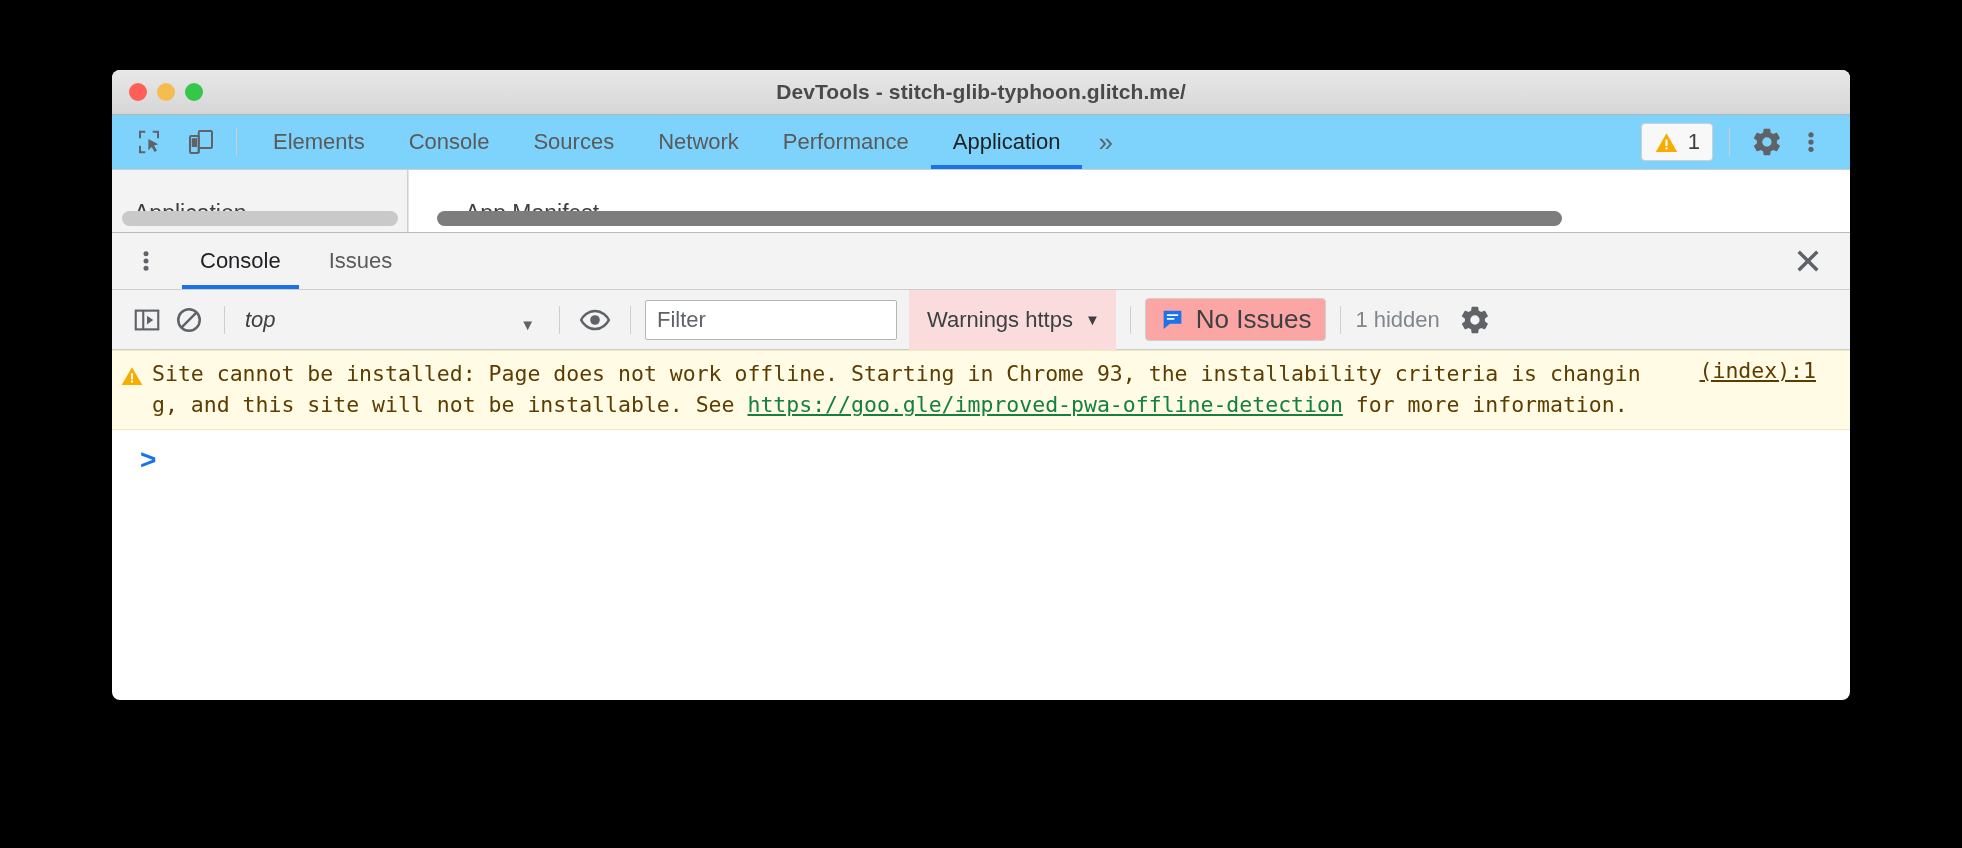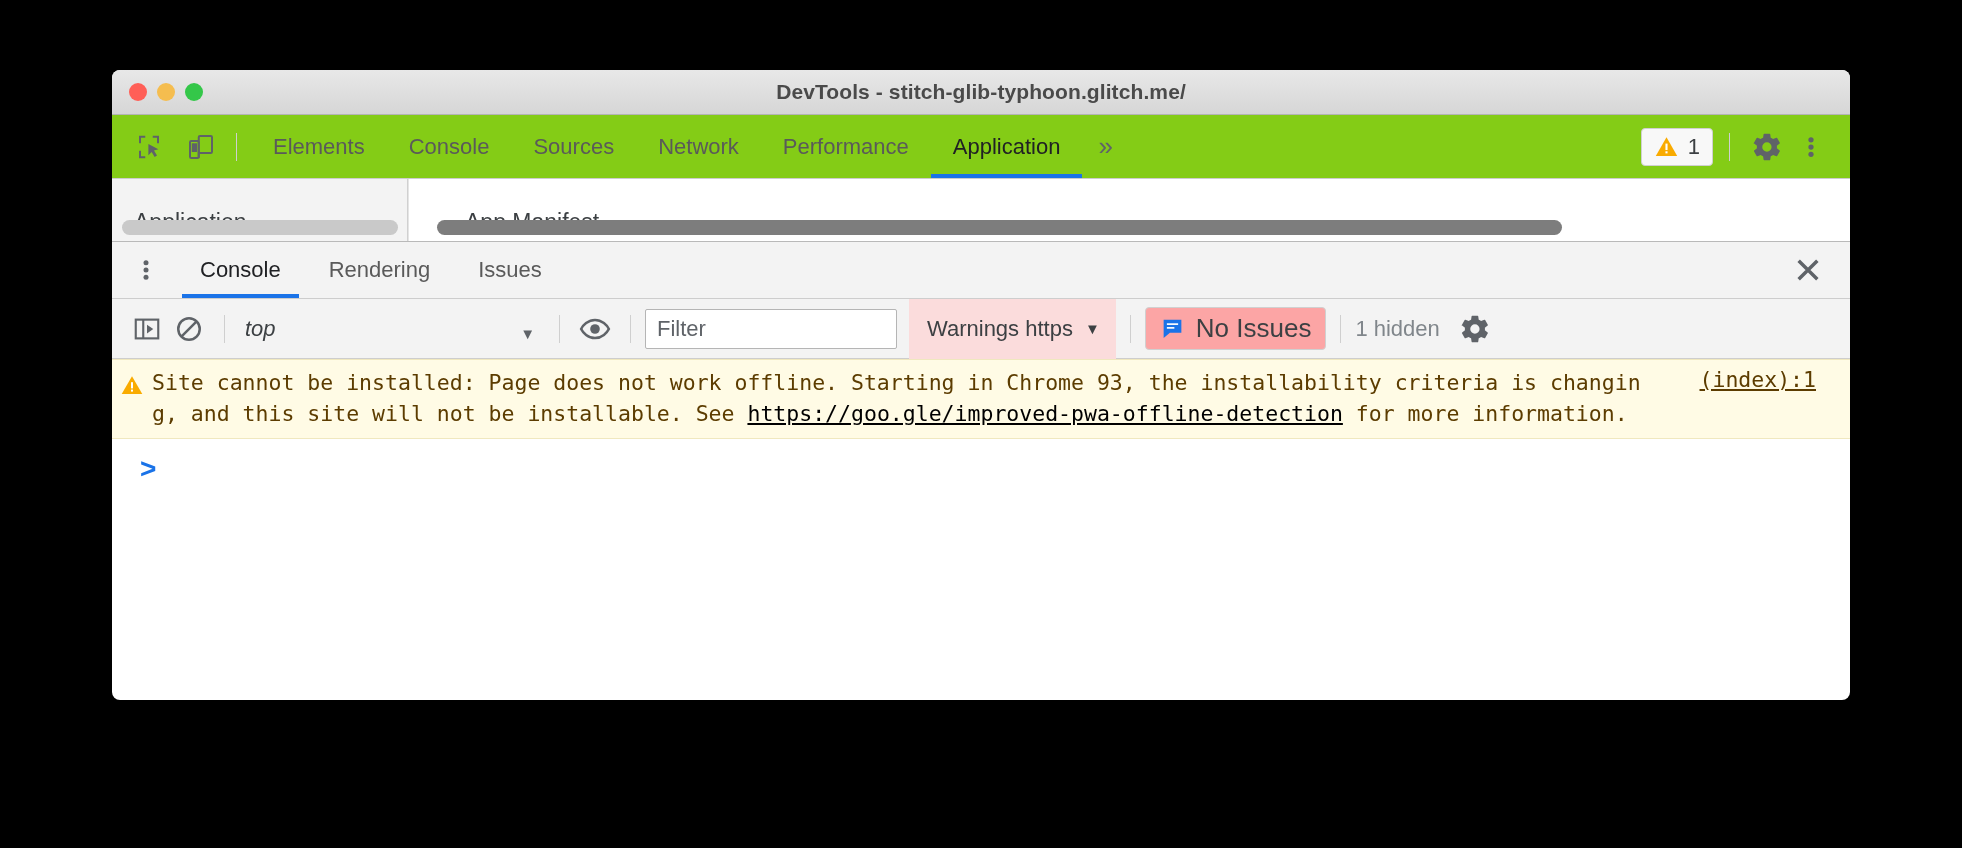--- a/index.html
+++ b/index.html
@@ -38,22 +38,22 @@
   .tl.yellow { background: #f5bd4f; }
   .tl.green  { background: #34c749; }
   .win-title {
     position: absolute; left: 0; right: 0; text-align: center;
     font-size: 21px; color: #4a4a4a; letter-spacing: .1px;
     pointer-events: none;
   }
 
   
   .dt-toolbar {
-    height: 64px;
-    background: #84cc16;
+    height: 55px;
+    background: #7dd3fc;
     border-bottom: 1px solid #cdcdcd;
     display: flex;
     align-items: stretch;
     position: relative;
   }
   .tb-icons { display: flex; align-items: center; padding-left: 16px; gap: 10px; }
   .icon-btn {
     width: 42px; height: 42px;
     display: flex; align-items: center; justify-content: center;
     border-radius: 3px;
@@ -173,21 +173,21 @@
     display: flex; position: relative;
     padding: 7px 0 9px 0;
   }
   .msg-icon { width: 40px; flex: 0 0 40px; display: flex; justify-content: center; padding-top: 6px; }
   .msg-text {
     font-family: "DejaVu Sans Mono", "Liberation Mono", monospace;
     font-size: 21.5px; line-height: 31px;
     color: #5c3c00; width: 1500px;
     white-space: pre-wrap; word-break: break-all;
   }
-  .msg-text a { color: #000000; text-decoration: underline; }
+  .msg-text a { color: #15803d; text-decoration: underline; }
   .msg-source {
     position: absolute; right: 34px; top: 7px;
     font-family: "DejaVu Sans Mono", "Liberation Mono", monospace;
     font-size: 21.5px; color: #5c3c00; text-decoration: underline;
   }
   .prompt-row { display: flex; align-items: flex-start; padding: 16px 0 0 28px; }
   .prompt-chev { color: #1a73e8; font-size: 28px; font-weight: bold; line-height: 1; }
 
   svg { display: block; }
 </style>
@@ -273,21 +273,20 @@
     <div class="drawer">
       <div class="drawer-tabs">
         <div class="kebab-wrap">
           <svg width="24" height="30" viewBox="0 0 8 24">
             <circle cx="4" cy="6.2" r="2" fill="#5f6368"></circle>
             <circle cx="4" cy="12" r="2" fill="#5f6368"></circle>
             <circle cx="4" cy="17.8" r="2" fill="#5f6368"></circle>
           </svg>
         </div>
         <div class="dw-tab active">Console</div>
-        <div class="dw-tab">Rendering</div>
         <div class="dw-tab">Issues</div>
         <div class="drawer-close">
           <svg width="32" height="32" viewBox="0 0 24 24">
             <path d="M5 5l14 14M19 5L5 19" stroke="#5f6368" stroke-width="2.6" fill="none"></path>
           </svg>
         </div>
       </div>
 
       <div class="console-bar">
         <div class="icon-btn">

